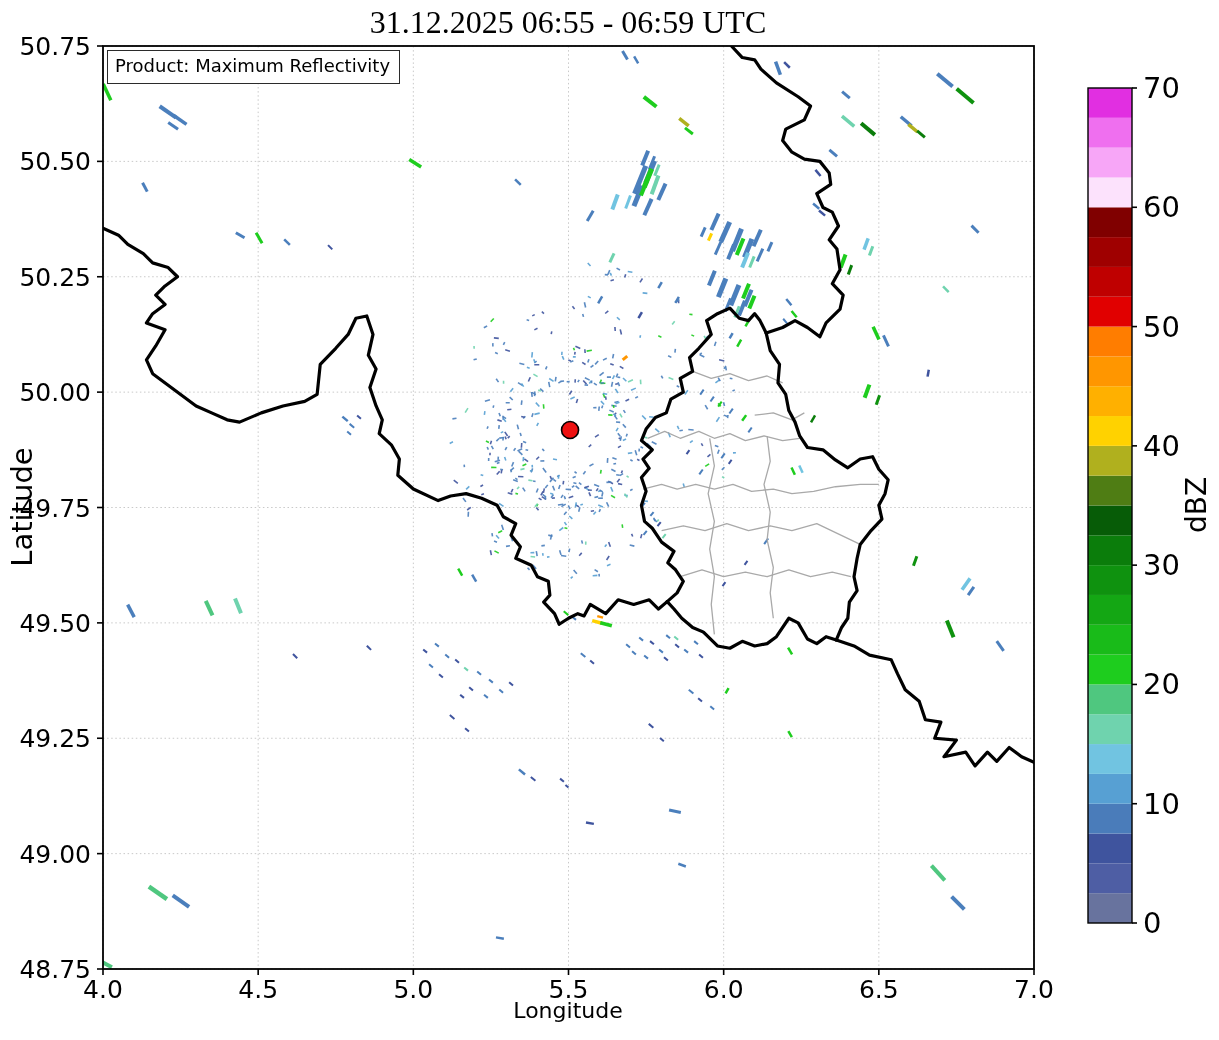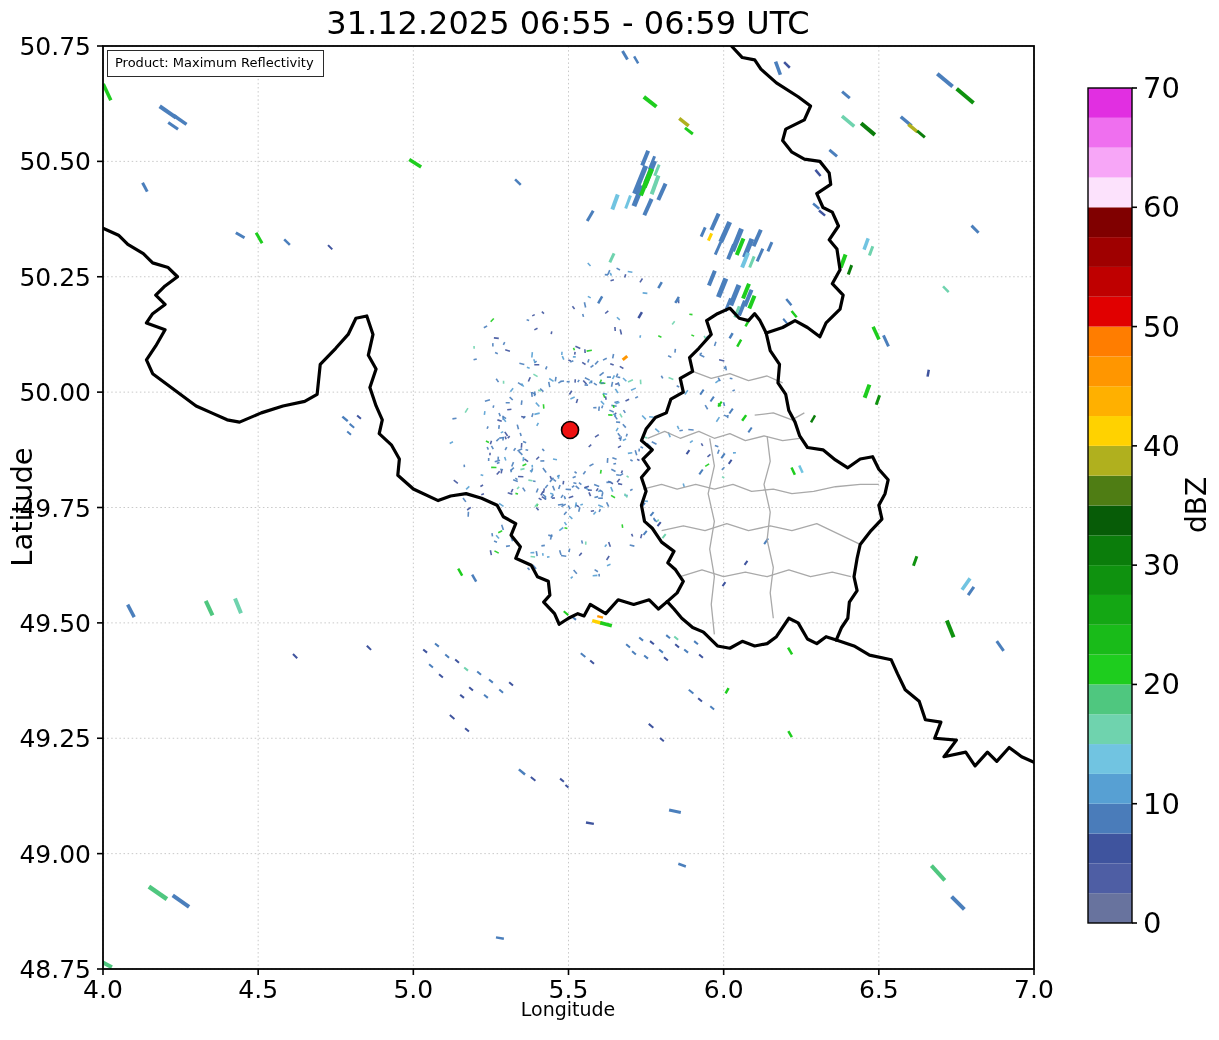--- a/index.html
+++ b/index.html
@@ -3,38 +3,38 @@
 <meta charset="utf-8">
 <style>
   html,body{margin:0;padding:0;background:#ffffff;}
   #figure{
     position:relative;width:1219px;height:1040px;background:#ffffff;overflow:hidden;
     font-family:"DejaVu Sans","Liberation Sans",sans-serif;color:#000;
   }
   #plot-svg{position:absolute;left:0;top:0;}
   .fig-title{
     position:absolute;left:568px;top:4px;transform:translateX(-50%);
-    font-size:32px;white-space:nowrap;color:#000;
+    font-size:32px;white-space:nowrap;color:#000;font-family:Liberation Serif, serif;
   }
   .x-label{
     position:absolute;left:568px;top:998px;transform:translateX(-50%);
-    font-size:19px;color:#000;
+    font-size:22px;color:#000;
   }
   .y-label{
     position:absolute;left:22px;top:507px;transform:translate(-50%,-50%) rotate(-90deg);
     font-size:29px;color:#000;white-space:nowrap;
   }
   .cb-label{
     position:absolute;left:1196px;top:505px;transform:translate(-50%,-50%) rotate(-90deg);
     font-size:28px;color:#000;white-space:nowrap;
   }
   .annot{
     position:absolute;left:107px;top:50px;background:#ffffff;
     border:1.4px solid #2b2b2b;padding:3px 9px 5px 7px;
-    font-size:13px;line-height:1.32;color:#000;z-index:3;white-space:nowrap;
+    font-size:18px;line-height:1.32;color:#000;z-index:3;white-space:nowrap;
   }
   .tick-text{font-size:25px;fill:#000;}
   .cb-tick-text{font-size:29px;fill:#000;}
 </style>
 </head>
 <body>
 
 <div id="figure">
   <svg id="plot-svg" width="1219" height="1040">
       <defs>

